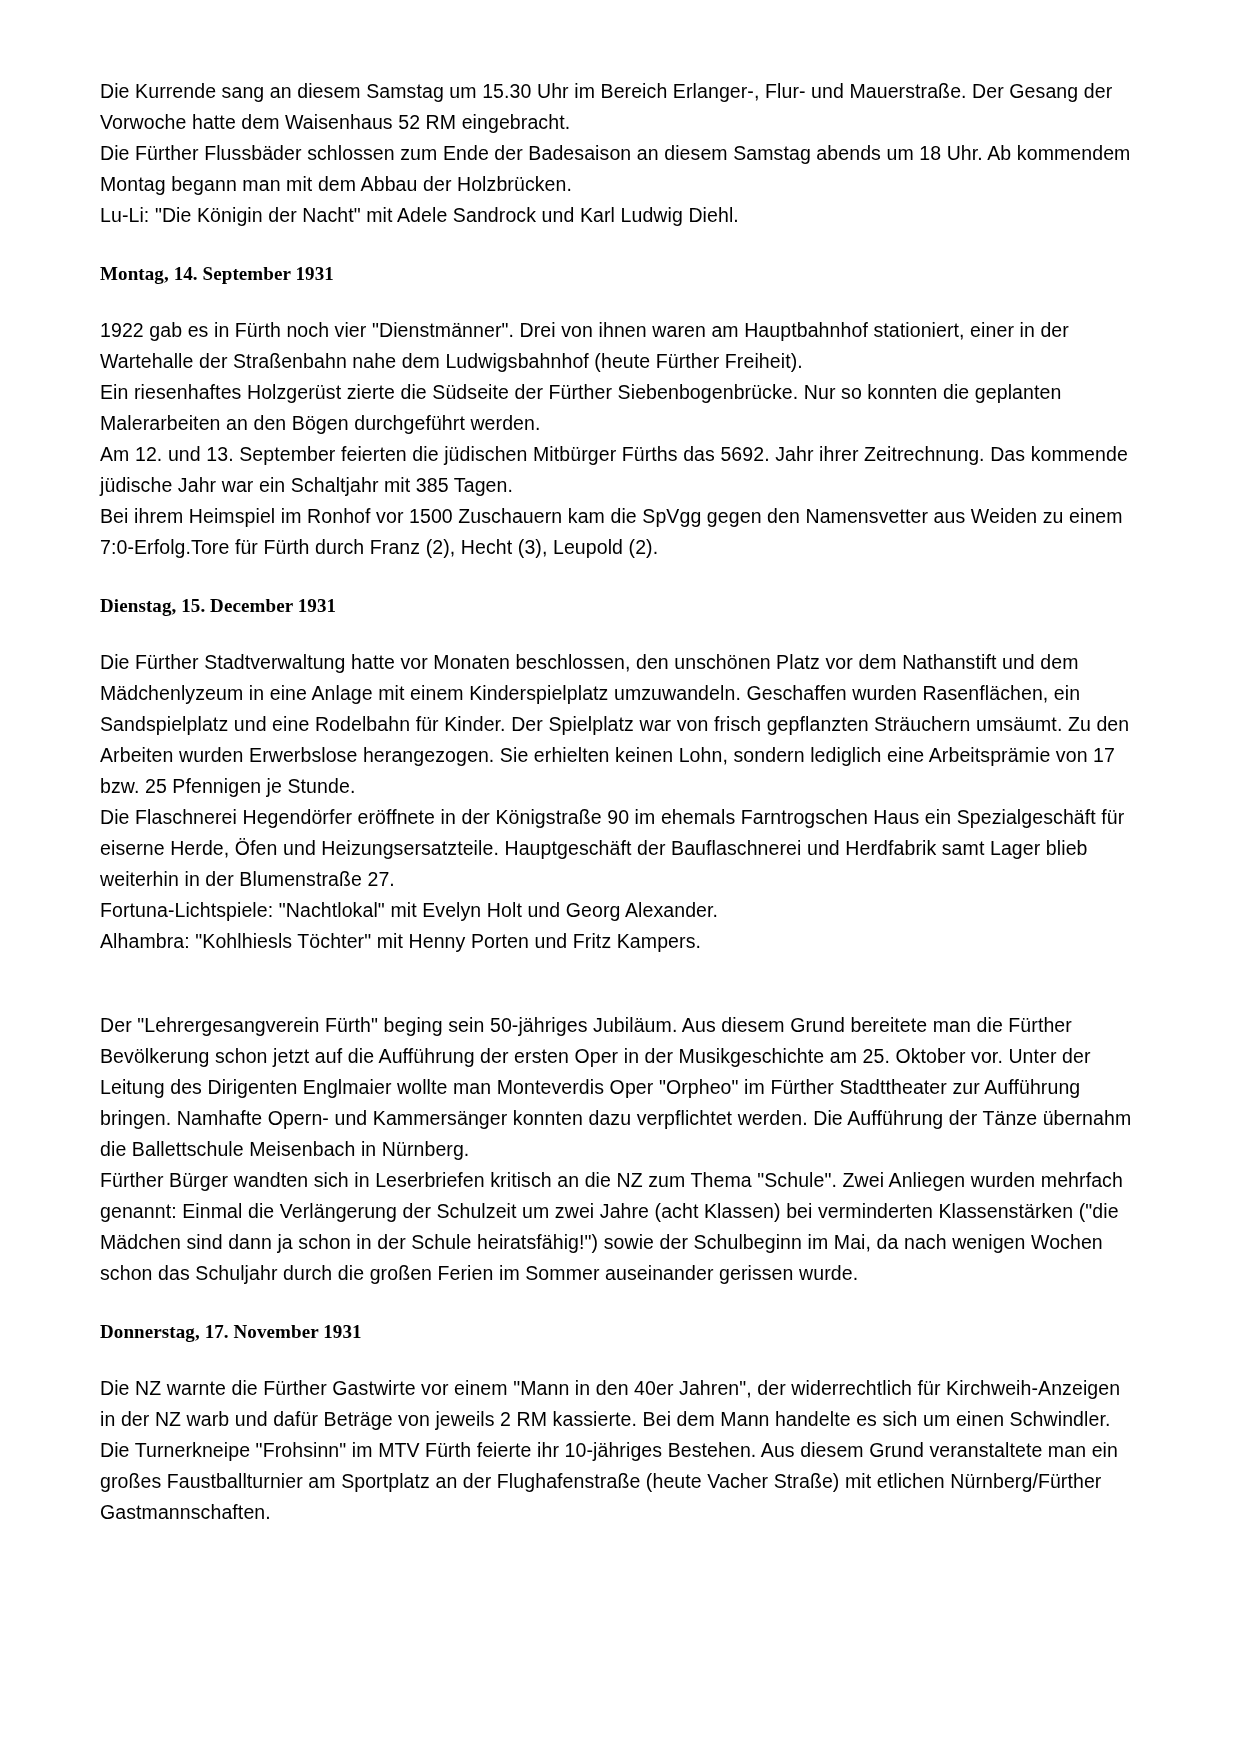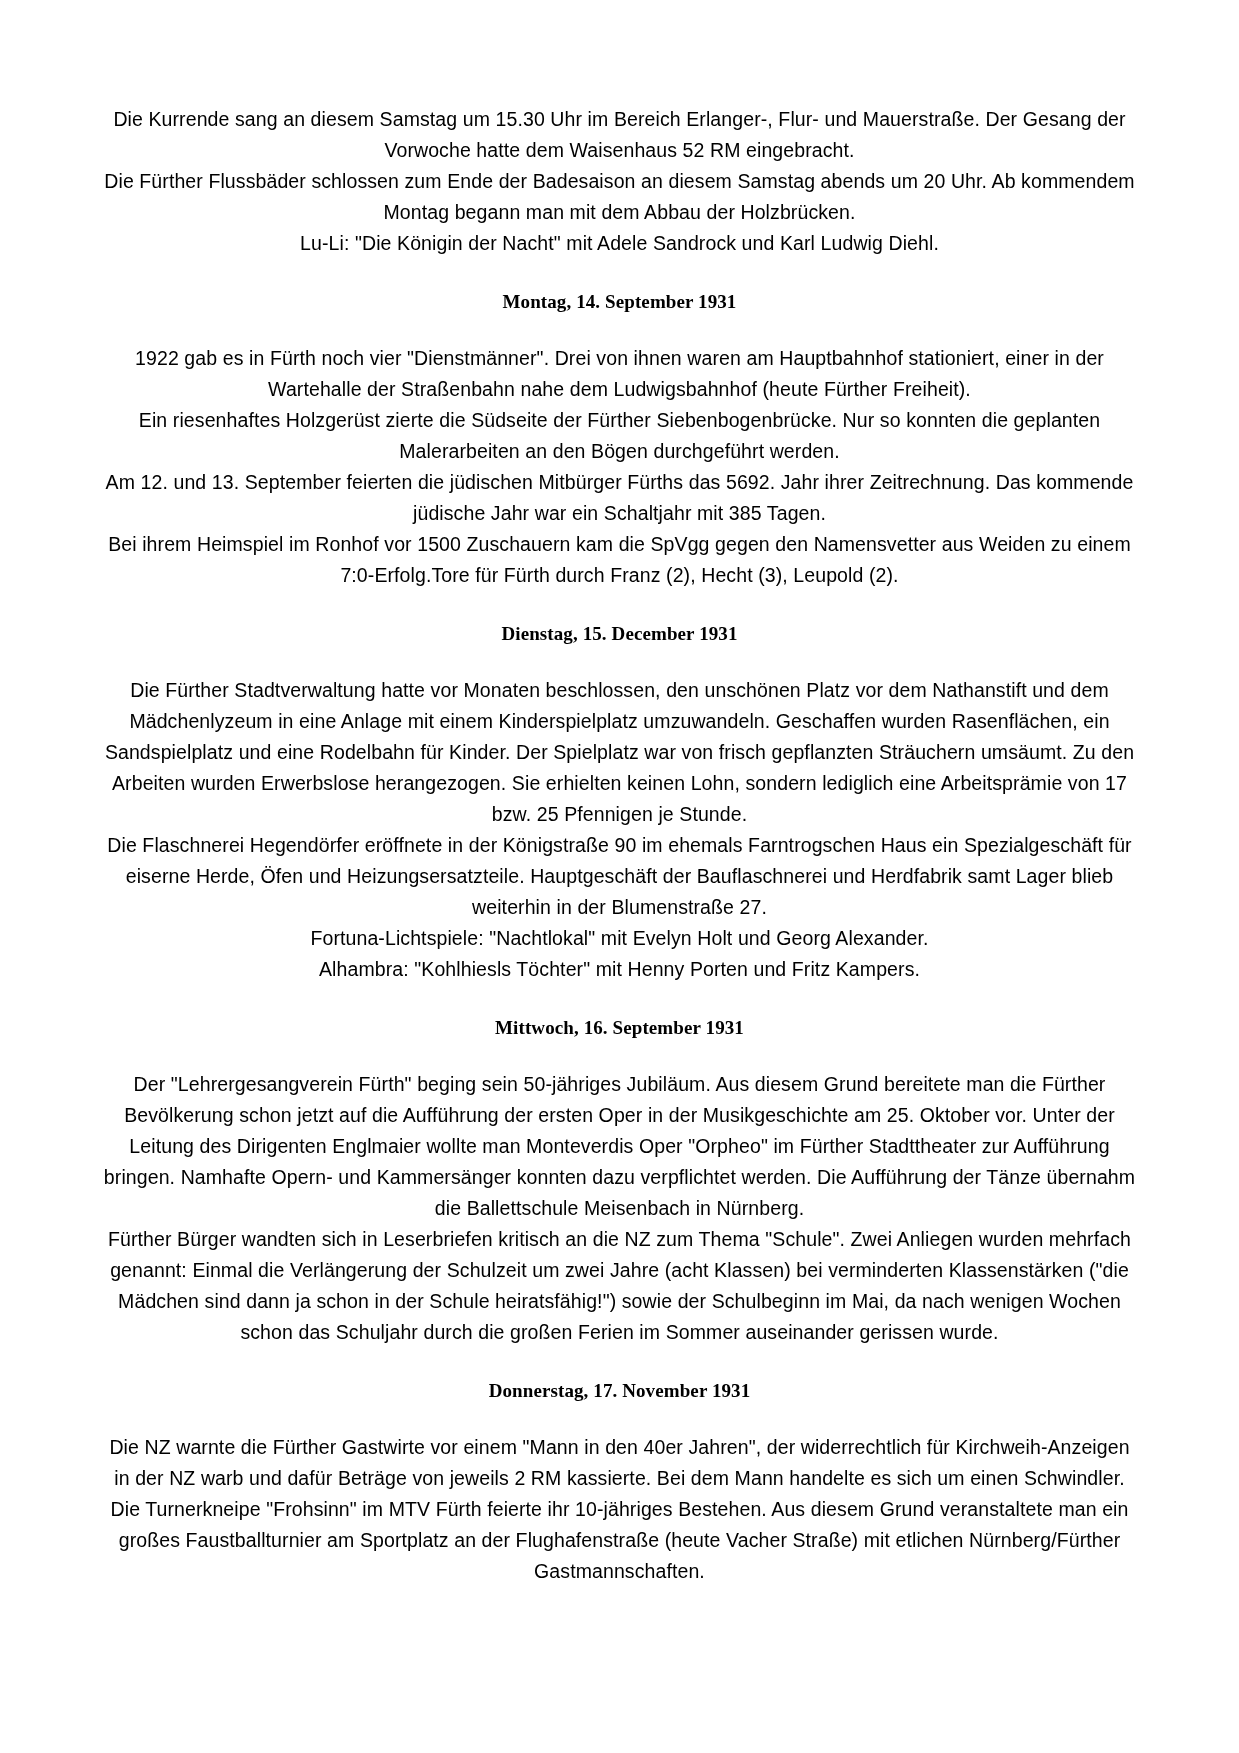--- a/index.html
+++ b/index.html
@@ -8,24 +8,23 @@
     background: #ffffff;
   }
   body {
     font-family: "Liberation Sans", sans-serif;
     color: #000000;
   }
   .page {
     width: 1239px;
     min-height: 1753px;
     box-sizing: border-box;
-    padding: 104px 100px 60px 100px;
+    padding: 76px 100px 60px 100px;
     background: #ffffff;
     position: relative;
-    text-align: center;
   }
   .block {
     margin: 0;
   }
   .para {
     font-size: 19.5px;
     line-height: 31px;
     margin: 0;
     letter-spacing: 0.1px;
   }
@@ -47,21 +46,21 @@
     margin: 0;
   }
 </style>
 </head>
 <body>
 
 <div class="page">
 
   <div class="block">
     <p class="para">Die Kurrende sang an diesem Samstag um 15.30 Uhr im Bereich Erlanger-, Flur- und Mauerstraße. Der Gesang der Vorwoche hatte dem Waisenhaus 52 RM eingebracht.</p>
-    <p class="para">Die Fürther Flussbäder schlossen zum Ende der Badesaison an diesem Samstag abends um 20 Uhr. Ab kommendem Montag begann man mit dem Abbau der Holzbrücken.</p>
+    <p class="para">Die Fürther Flussbäder schlossen zum Ende der Badesaison an diesem Samstag abends um 18 Uhr. Ab kommendem Montag begann man mit dem Abbau der Holzbrücken.</p>
     <p class="para">Lu-Li: "Die Königin der Nacht" mit Adele Sandrock und Karl Ludwig Diehl.</p>
   </div>
 
   <div class="gap-before-heading"></div>
   <h2 class="heading">Montag, 14. September 1931</h2>
   <div class="gap-after-heading"></div>
   <div class="section-body">
     <p class="para">1922 gab es in Fürth noch vier "Dienstmänner". Drei von ihnen waren am Hauptbahnhof stationiert, einer in der Wartehalle der Straßenbahn nahe dem Ludwigsbahnhof (heute Fürther Freiheit).</p>
     <p class="para">Ein riesenhaftes Holzgerüst zierte die Südseite der Fürther Siebenbogenbrücke. Nur so konnten die geplanten Malerarbeiten an den Bögen durchgeführt werden.</p>
     <p class="para">Am 12. und 13. September feierten die jüdischen Mitbürger Fürths das 5692. Jahr ihrer Zeitrechnung. Das kommende jüdische Jahr war ein Schaltjahr mit 385 Tagen.</p>
@@ -72,21 +71,20 @@
   <h2 class="heading">Dienstag, 15. December 1931</h2>
   <div class="gap-after-heading"></div>
   <div class="section-body">
     <p class="para">Die Fürther Stadtverwaltung hatte vor Monaten beschlossen, den unschönen Platz vor dem Nathanstift und dem Mädchenlyzeum in eine Anlage mit einem Kinderspielplatz umzuwandeln. Geschaffen wurden Rasenflächen, ein Sandspielplatz und eine Rodelbahn für Kinder. Der Spielplatz war von frisch gepflanzten Sträuchern umsäumt. Zu den Arbeiten wurden Erwerbslose herangezogen. Sie erhielten keinen Lohn, sondern lediglich eine Arbeitsprämie von 17 bzw. 25 Pfennigen je Stunde.</p>
     <p class="para">Die Flaschnerei Hegendörfer eröffnete in der Königstraße 90 im ehemals Farntrogschen Haus ein Spezialgeschäft für eiserne Herde, Öfen und Heizungsersatzteile. Hauptgeschäft der Bauflaschnerei und Herdfabrik samt Lager blieb weiterhin in der Blumenstraße 27.</p>
     <p class="para">Fortuna-Lichtspiele: "Nachtlokal" mit Evelyn Holt und Georg Alexander.</p>
     <p class="para">Alhambra: "Kohlhiesls Töchter" mit Henny Porten und Fritz Kampers.</p>
   </div>
 
   <div class="gap-before-heading"></div>
-  <h2 class="heading">Mittwoch, 16. September 1931</h2>
   <div class="gap-after-heading"></div>
   <div class="section-body">
     <p class="para">Der "Lehrergesangverein Fürth" beging sein 50-jähriges Jubiläum. Aus diesem Grund bereitete man die Fürther Bevölkerung schon jetzt auf die Aufführung der ersten Oper in der Musikgeschichte am 25. Oktober vor. Unter der Leitung des Dirigenten Englmaier wollte man Monteverdis Oper "Orpheo" im Fürther Stadttheater zur Aufführung bringen. Namhafte Opern- und Kammersänger konnten dazu verpflichtet werden. Die Aufführung der Tänze übernahm die Ballettschule Meisenbach in Nürnberg.</p>
     <p class="para">Fürther Bürger wandten sich in Leserbriefen kritisch an die NZ zum Thema "Schule". Zwei Anliegen wurden mehrfach genannt: Einmal die Verlängerung der Schulzeit um zwei Jahre (acht Klassen) bei verminderten Klassenstärken ("die Mädchen sind dann ja schon in der Schule heiratsfähig!") sowie der Schulbeginn im Mai, da nach wenigen Wochen schon das Schuljahr durch die großen Ferien im Sommer auseinander gerissen wurde.</p>
   </div>
 
   <div class="gap-before-heading"></div>
   <h2 class="heading">Donnerstag, 17. November 1931</h2>
   <div class="gap-after-heading"></div>
   <div class="section-body">

